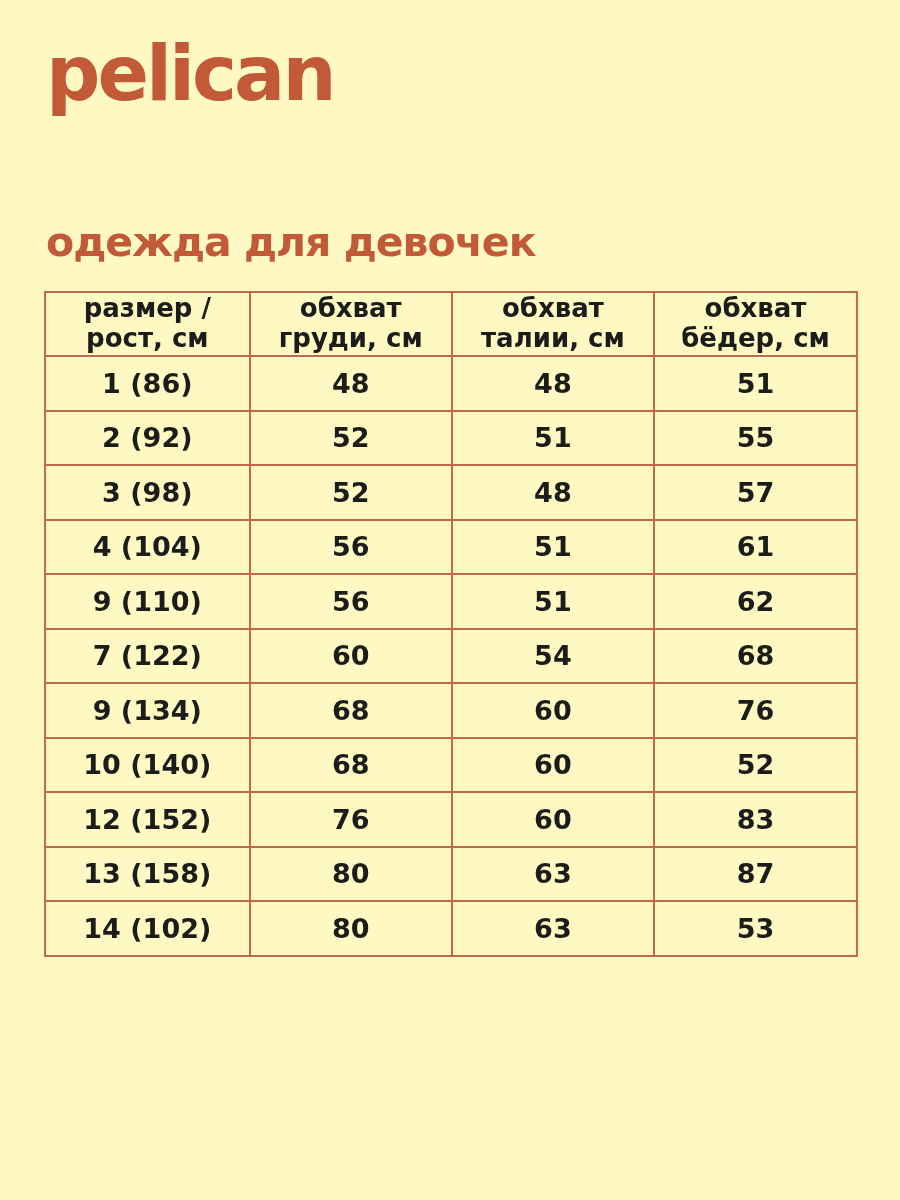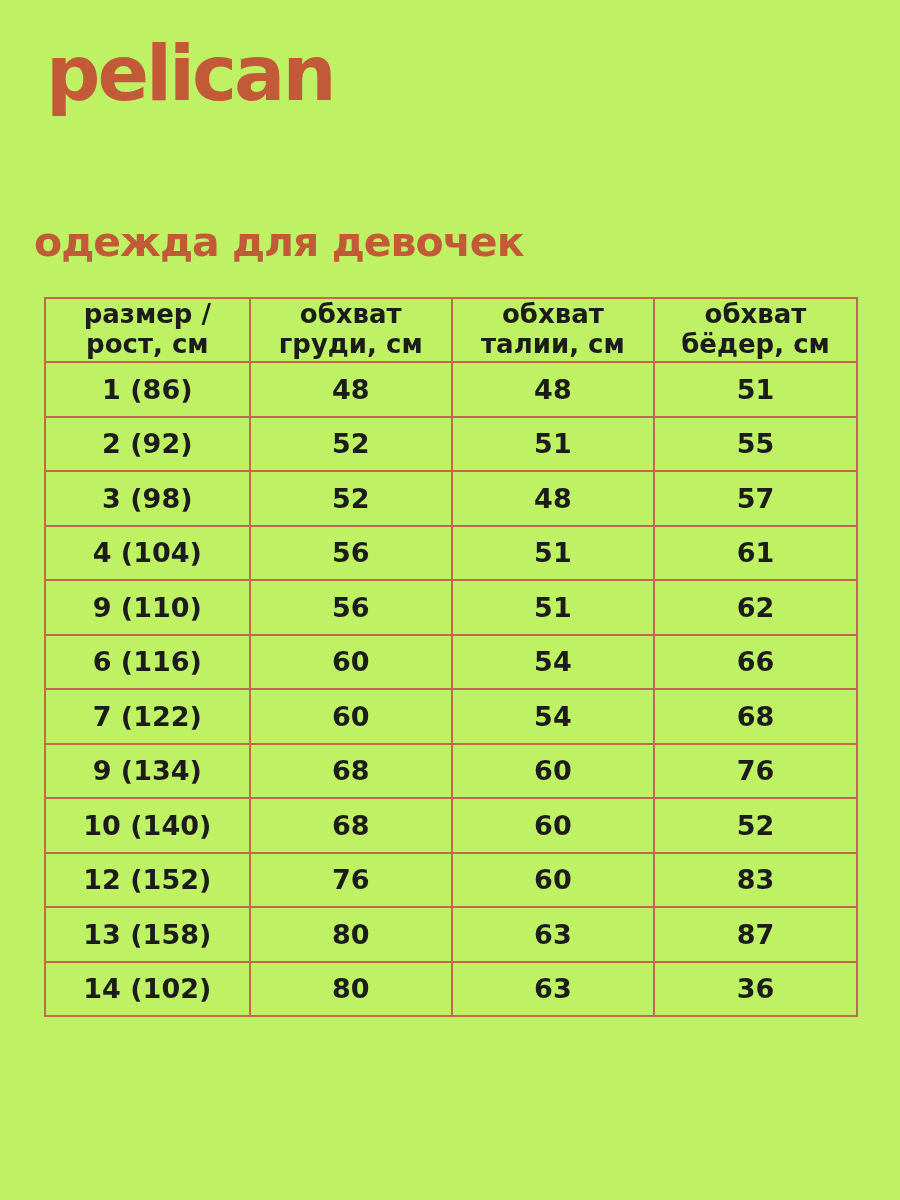--- a/index.html
+++ b/index.html
@@ -8,47 +8,47 @@
     background: #ffffff;
     width: 900px;
     height: 1200px;
     font-family: "DejaVu Sans", "Liberation Sans", sans-serif;
     overflow: hidden;
   }
   .page {
     position: relative;
     width: 900px;
     height: 1200px;
-    background: #bef264;
+    background: #fef9c3;
   }
   .logo {
     position: absolute;
     left: 46px;
     top: 36px;
     font-size: 76px;
     font-weight: bold;
     letter-spacing: -3px;
     color: #c25a38;
     line-height: 1;
     user-select: none;
   }
   .page-title {
     position: absolute;
-    left: 34px;
+    left: 46px;
     top: 222px;
     font-size: 41px;
     font-weight: bold;
     letter-spacing: -1px;
     color: #c25a38;
     line-height: 1;
   }
   .size-table {
     position: absolute;
     left: 44px;
-    top: 297px;
+    top: 291px;
     width: 814px;
     border-collapse: collapse;
     table-layout: fixed;
   }
   .size-table th, .size-table td {
     border: 2px solid #c1694c;
     color: #1c1c1a;
     text-align: center;
     vertical-align: middle;
     padding: 0;
@@ -123,26 +123,20 @@
           <td>51</td>
           <td>61</td>
         </tr>
         <tr>
           <td>9 (110)</td>
           <td>56</td>
           <td>51</td>
           <td>62</td>
         </tr>
         <tr>
-          <td>6 (116)</td>
-          <td>60</td>
-          <td>54</td>
-          <td>66</td>
-        </tr>
-        <tr>
           <td>7 (122)</td>
           <td>60</td>
           <td>54</td>
           <td>68</td>
         </tr>
         <tr>
           <td>9 (134)</td>
           <td>68</td>
           <td>60</td>
           <td>76</td>
@@ -162,18 +156,18 @@
         <tr>
           <td>13 (158)</td>
           <td>80</td>
           <td>63</td>
           <td>87</td>
         </tr>
         <tr>
           <td>14 (102)</td>
           <td>80</td>
           <td>63</td>
-          <td>36</td>
+          <td>53</td>
         </tr>
       </tbody>
   </table>
 
 </div>
 
 </body></html>

